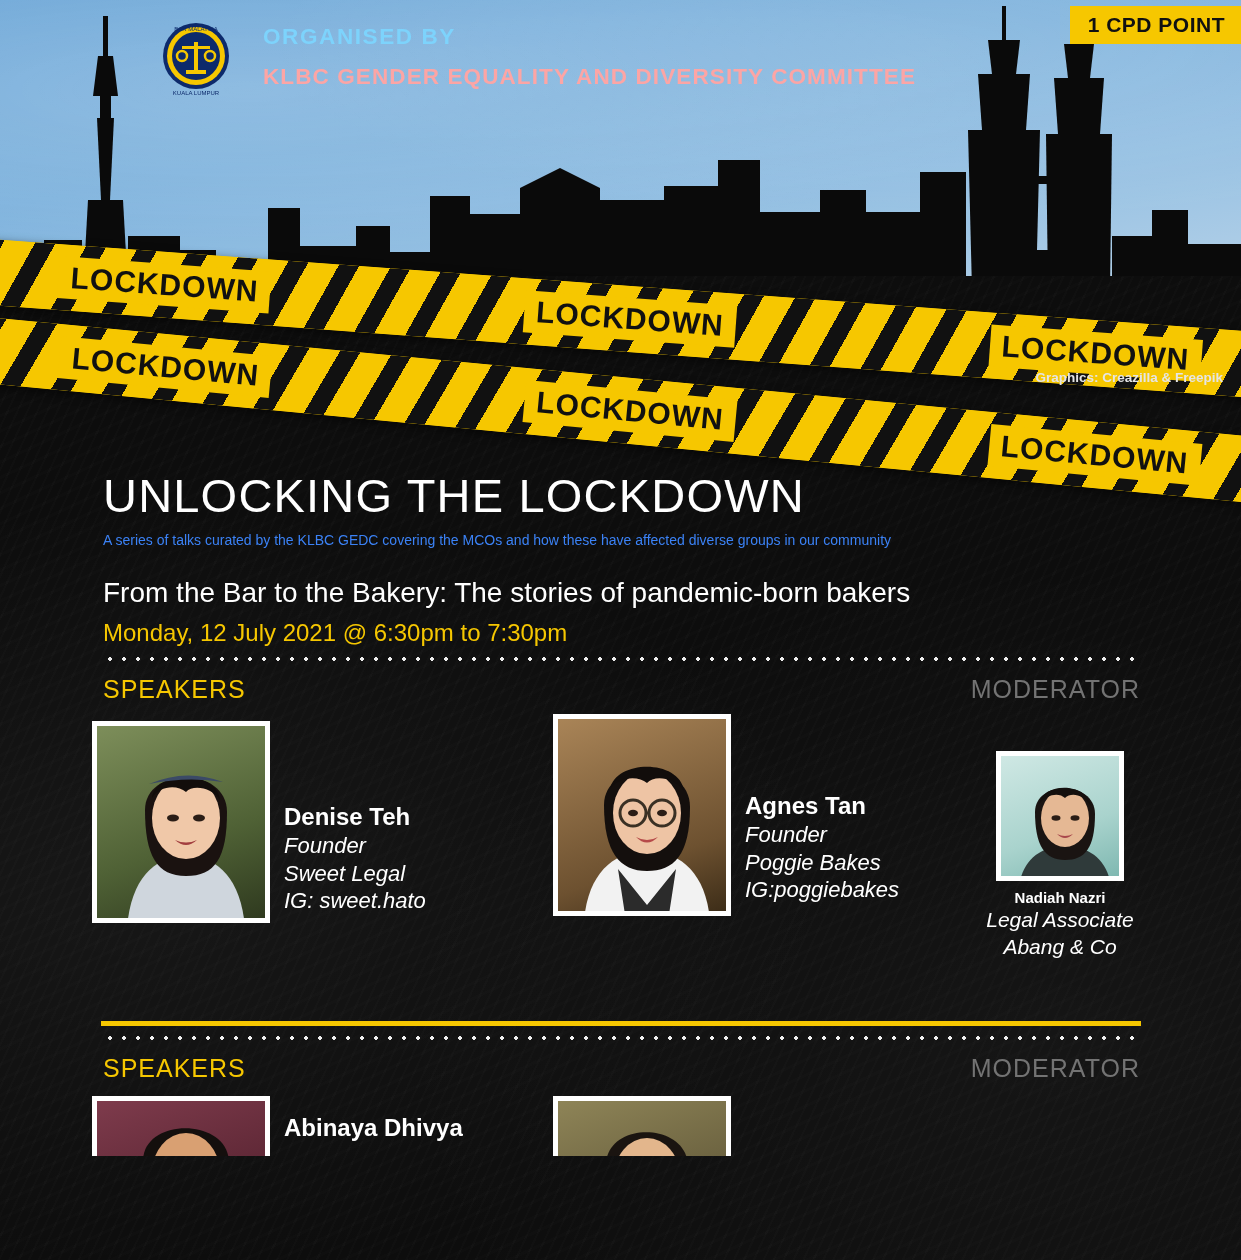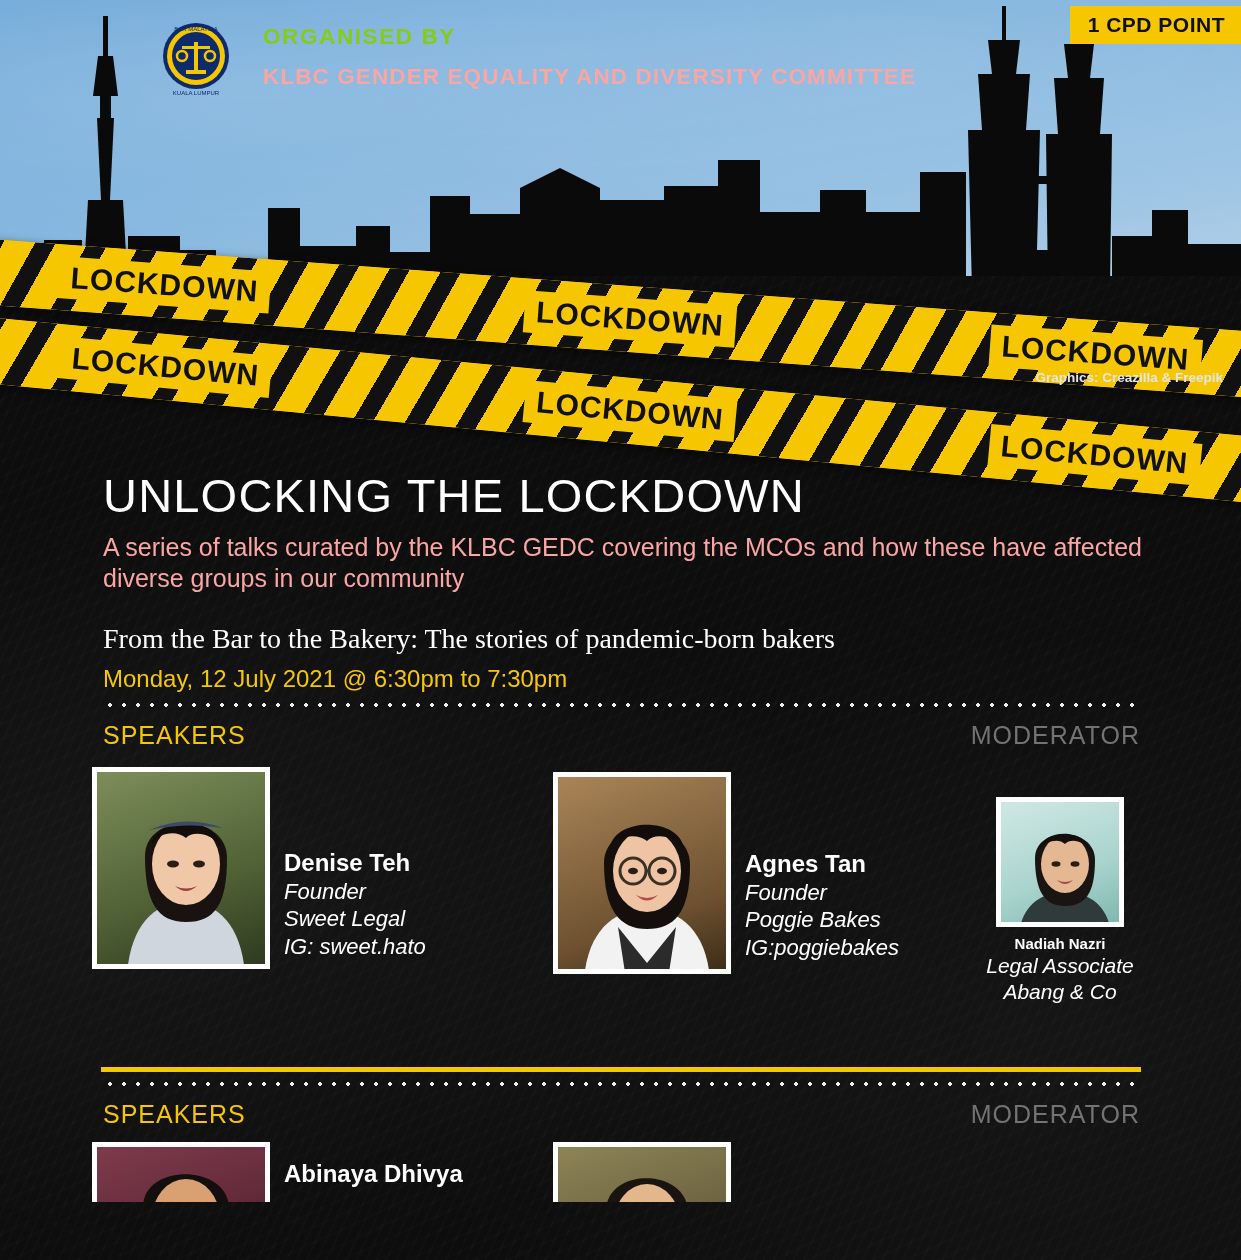--- a/index.html
+++ b/index.html
@@ -29,21 +29,21 @@
     background:#F6C700; color:#111;
     font-weight:bold; font-size:21px; letter-spacing:.5px;
     padding:7px 16px 7px 18px; z-index:8;
   }
   .org {
     position:absolute; left:160px; top:24px; z-index:7;
     color:#111;
   }
   .org .logo-wrap{ position:absolute; left:0; top:-8px; width:72px; height:84px; }
   .org-text { margin-left:103px; }
-  .org-text .l1 { font-size:22.5px; letter-spacing:1.6px; font-weight:600; color:#84cc16; }
+  .org-text .l1 { font-size:22.5px; letter-spacing:1.6px; font-weight:600; color:#7dd3fc; }
   .org-text .l2 { font-size:22.5px; letter-spacing:1.1px; font-weight:600; color:#fca5a5; margin-top:14px; white-space:nowrap;}
 
   
   .skyline { position:absolute; left:0; top:0; width:1241px; height:300px; }
 
   
   .body-bg {
     position:absolute; left:0; top:276px; width:1241px; height:984px;
     background:
       radial-gradient(ellipse at 12% 62%, rgba(255,255,255,.045), transparent 45%),
@@ -88,24 +88,24 @@
   }
 
   
   .content { position:absolute; left:0; top:470px; width:1241px; color:#fff; }
   .title {
     margin-left:103px; font-size:47px; font-weight:500; letter-spacing:1.2px;
     color:#ffffff; line-height:1.1;
   }
   .subtitle {
     margin-left:103px; margin-top:10px; width:1040px;
-    font-size:25px; line-height:1.27; color:#fca5a5; font-weight:400;
+    font-size:14px; line-height:1.27; color:#3b82f6; font-weight:400;
   }
   .sess { margin-left:103px; }
-  .sess-title { font-size:28px; color:#fff; margin-top:28px; font-weight:400;font-family:Liberation Serif, serif; }
+  .sess-title { font-size:28px; color:#fff; margin-top:28px; font-weight:400; }
   .sess-date { font-size:24px; color:#F6C700; margin-top:10px; font-weight:400; }
   .dots {
     margin:10px 0 0 103px; width:1040px; height:4px;
     background-image:radial-gradient(circle, #efefef 1.6px, transparent 1.8px);
     background-size:14px 4px;
   }
   .row-labels { position:relative; margin:14px 0 0 103px; width:1040px; height:30px; }
   .lbl-speakers { position:absolute; left:0; top:0; font-size:25px; color:#F6C700; letter-spacing:1px; }
   .lbl-moderator { position:absolute; right:3px; top:0; font-size:25px; color:#737373; letter-spacing:1px; }
 
@@ -114,21 +114,21 @@
   .person { position:absolute; }
   .photo { border:5px solid #fff; overflow:hidden; position:relative; }
   .photo i { position:absolute; inset:0; display:block; }
   .pinfo { color:#fff; }
   .pname { font-weight:bold; font-size:24px; line-height:1.2; }
   .prole { font-style:italic; font-size:22px; line-height:1.25; }
 
   .p1 { left:92px; top:8px; display:flex; align-items:flex-start; }
   .p1 .photo { width:178px; height:202px; }
   .p1 .pinfo { margin-left:14px; margin-top:82px; }
-  .p2 { left:553px; top:13px; display:flex; align-items:flex-start; }
+  .p2 { left:553px; top:1px; display:flex; align-items:flex-start; }
   .p2 .photo { width:178px; height:202px; }
   .p2 .pinfo { margin-left:14px; margin-top:78px; }
   .p3 { left:975px; top:38px; text-align:center; width:170px; }
   .p3 .photo { width:128px; height:130px; margin:0 auto; }
   .p3 .pinfo { margin-top:8px; }
   .p3 .pname { font-size:15px; }
   .p3 .prole { font-size:21px; }
 
   
   .bg-a { background:linear-gradient(160deg,#7d8e5a,#4f6135 60%,#2f3a1f); }

